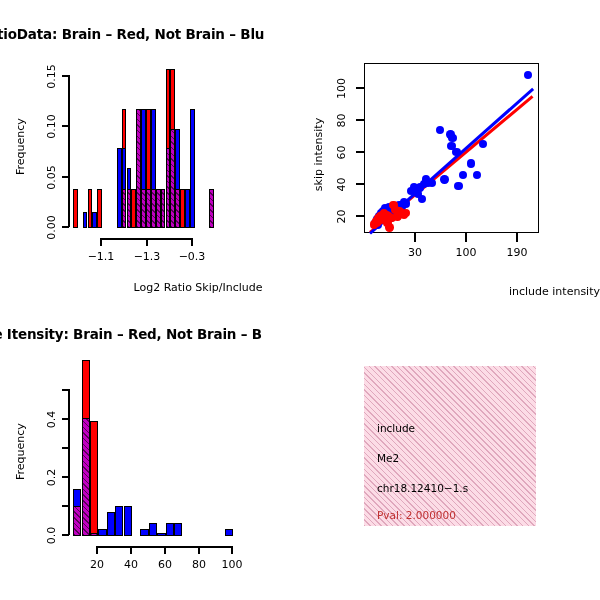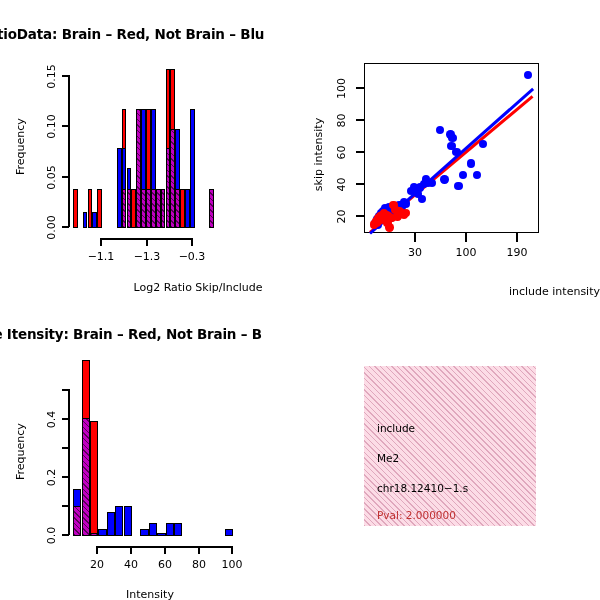--- a/index.html
+++ b/index.html
@@ -265,21 +265,20 @@
   <div class="tick" style="left:164px;top:246px;width:2px;height:8px;"></div>
   <div class="tick" style="left:198px;top:246px;width:2px;height:8px;"></div>
   <div class="tick" style="left:231px;top:246px;width:2px;height:8px;"></div>
 
   <div class="ticklab" style="left:80px;top:258px;width:34px;text-align:center;">20</div>
   <div class="ticklab" style="left:114px;top:258px;width:34px;text-align:center;">40</div>
   <div class="ticklab" style="left:148px;top:258px;width:34px;text-align:center;">60</div>
   <div class="ticklab" style="left:182px;top:258px;width:34px;text-align:center;">80</div>
   <div class="ticklab" style="left:213px;top:258px;width:38px;text-align:center;">100</div>
 
-  <div class="axlabel" style="left:0;top:288px;width:300px;text-align:center;">Intensity</div>
 
   <div class="plotarea" id="gene-bars" style="left:0;top:0;width:300px;height:300px;">
       <div class="bar red" style="left: 81.5px; top: 60px; width: 8.4px; height: 176px; z-index: 1;"></div>
       <div class="bar red" style="left: 89.9px; top: 120.9px; width: 8.4px; height: 115.1px; z-index: 1;"></div>
       <div class="bar blue" style="left: 73px; top: 188.6px; width: 8.4px; height: 47.4px; z-index: 2;"></div>
       <div class="bar blue" style="left: 98.3px; top: 229.2px; width: 8.4px; height: 6.8px; z-index: 2;"></div>
       <div class="bar blue" style="left: 106.7px; top: 212.3px; width: 8.4px; height: 23.7px; z-index: 2;"></div>
       <div class="bar blue" style="left: 115.1px; top: 205.5px; width: 8.4px; height: 30.5px; z-index: 2;"></div>
       <div class="bar blue" style="left: 123.5px; top: 205.5px; width: 8.4px; height: 30.5px; z-index: 2;"></div>
       <div class="bar blue" style="left: 140.4px; top: 229.2px; width: 8.4px; height: 6.8px; z-index: 2;"></div>

